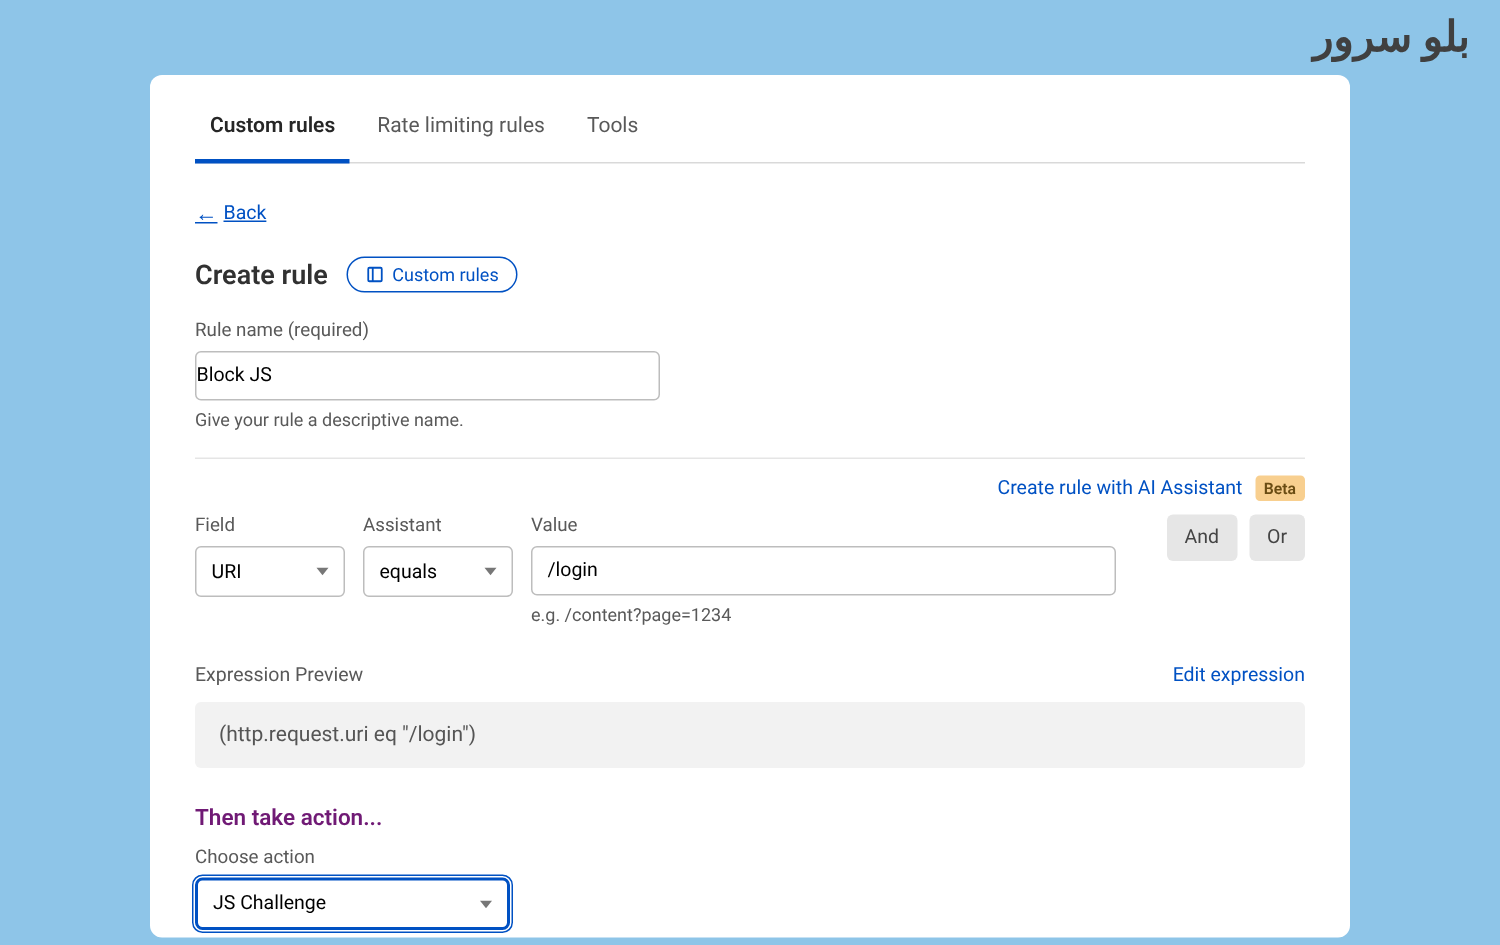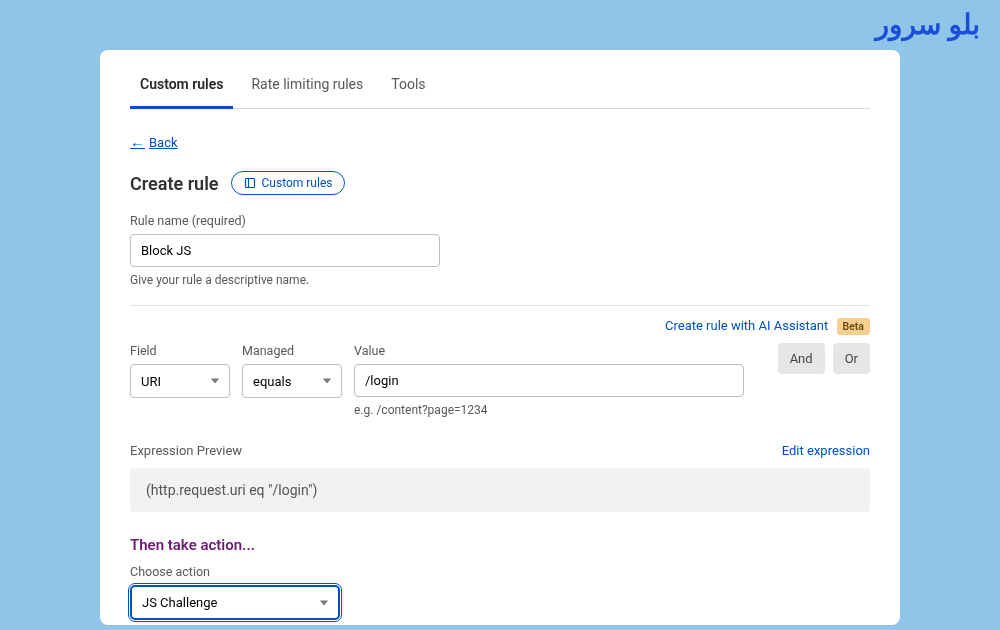--- a/index.html
+++ b/index.html
@@ -1,29 +1,29 @@
 <!DOCTYPE html>
 <html><head>
 <meta charset="utf-8">
 <style>
   * { box-sizing: border-box; margin: 0; padding: 0; font-family: -apple-system, BlinkMacSystemFont, "Segoe UI", Roboto, Arial, sans-serif; }
   body { background: #8ec5e8; width: 1000px; height: 630px; position: relative; overflow: hidden; }
-  .brand { position: absolute; top: 8px; right: 20px; font-size: 28px; font-weight: 800; color: #1d4ed8; direction: rtl; }
+  .brand { position: absolute; top: 8px; right: 20px; font-size: 28px; font-weight: 800; color: #404040; direction: rtl; }
   .panel { position: absolute; top: 50px; left: 100px; width: 800px; height: 575px; background: #fff; border-radius: 8px; padding: 22px 30px 10px 30px; overflow: hidden; }
   .tabs { display: flex; border-bottom: 1px solid #d9d9d9; gap: 8px; }
   .tab { padding: 4px 10px 14px 10px; font-size: 14px; color: #595959; cursor: pointer; }
   .tab.active { color: #262626; font-weight: 600; border-bottom: 3px solid #0051c3; margin-bottom: -1px; }
   .back { display: inline-flex; align-items: center; gap: 4px; margin-top: 24px; color: #0051c3; font-size: 13px; text-decoration: underline; cursor: pointer; }
   .back-arrow { font-size: 15px; text-decoration: none; }
   .title-row { display: flex; align-items: center; gap: 12px; margin-top: 20px; }
   .page-title { font-size: 18px; font-weight: 600; color: #313131; }
   .pill { border: 1px solid #0051c3; border-radius: 18px; padding: 4px 12px; font-size: 12px; color: #0051c3; display: inline-flex; align-items: center; gap: 6px; cursor: pointer; }
   .pill-icon svg { display:block; }
   .field-label { font-size: 12.5px; color: #595959; margin-top: 18px; }
-  .text-input { width: 310px; padding: 8px 10px; font-size: 13px; border: 1px solid #bdbdbd; border-radius: 4px; margin-top: 6px; outline: none; }
+  .text-input { width: 310px; padding: 8px 0; font-size: 13px; border: 1px solid #bdbdbd; border-radius: 4px; margin-top: 6px; outline: none; }
   .helper { font-size: 12px; color: #595959; margin-top: 6px; }
   .sep { border: none; border-top: 1px solid #e5e5e5; margin: 18px 0 0 0; }
   .ai-row { text-align: right; margin-top: 12px; font-size: 13px; }
   .ai-link { color: #0051c3; cursor: pointer; }
   .beta { background: #f8cf8f; color: #6a4c13; font-size: 10.5px; padding: 2px 6px; border-radius: 3px; margin-left: 5px; font-weight: 600; }
   .builder-row { display: flex; gap: 12px; margin-top: 10px; align-items: flex-start; }
   .builder-col { display: flex; flex-direction: column; }
   .col-label { font-size: 12.5px; color: #595959; margin-bottom: 6px; }
   .select { position: relative; border: 1px solid #bdbdbd; border-radius: 4px; padding: 8px 28px 8px 10px; font-size: 13px; background: #fff; cursor: pointer; min-height: 34px; display:flex; align-items:center; }
   .select::after { content: ""; position: absolute; right: 10px; top: 50%; width: 0; height: 0; border-left: 4px solid transparent; border-right: 4px solid transparent; border-top: 5px solid #777; transform: translateY(-50%); }
@@ -84,21 +84,21 @@
   </div>
 
   <div class="builder-row">
     <div class="builder-col">
       <div class="col-label">Field</div>
       <div class="select w-field">
           <span>URI</span>
         </div>
     </div>
     <div class="builder-col">
-      <div class="col-label">Managed</div>
+      <div class="col-label">Assistant</div>
       <div class="select w-op">
           <span>equals</span>
         </div>
     </div>
     <div class="builder-col" style="flex:1">
       <div class="col-label">Value</div>
       <input class="value-input" value="/login" style="">
       <div class="eg">e.g. /content?page=1234</div>
     </div>
     <div class="logic-btns">

